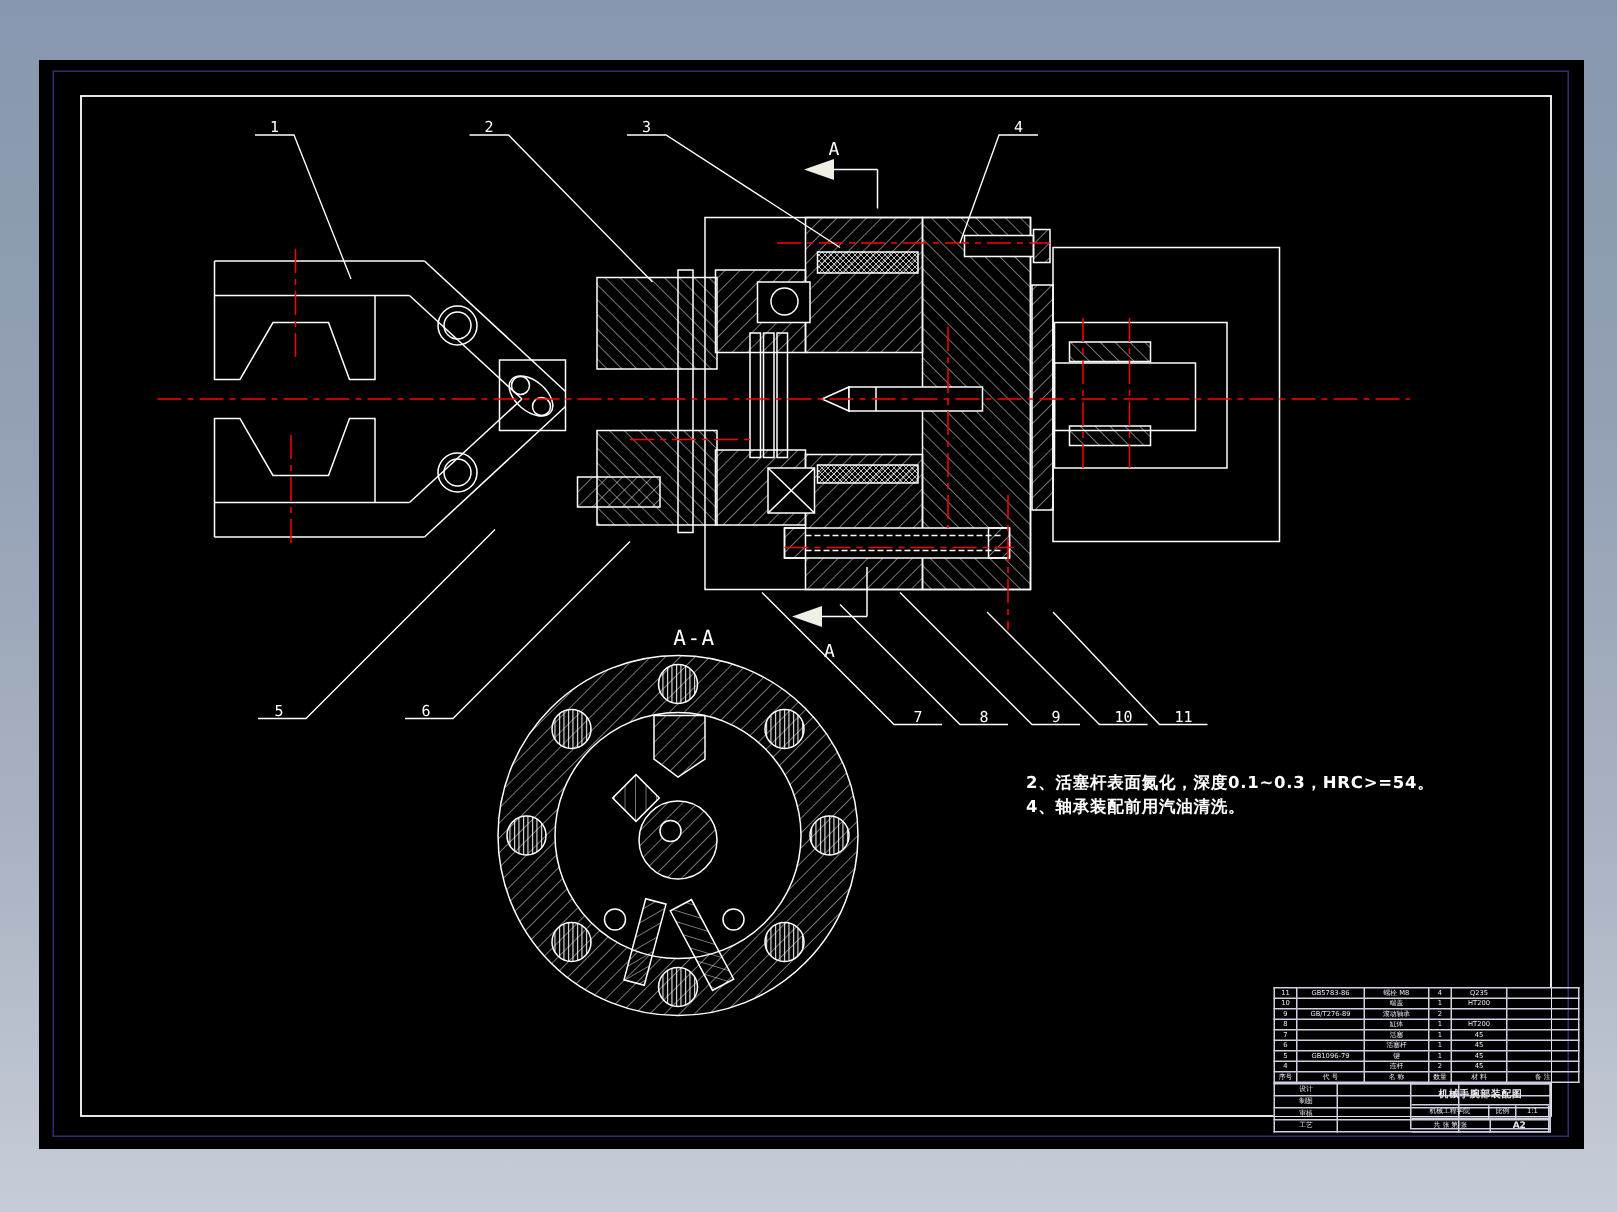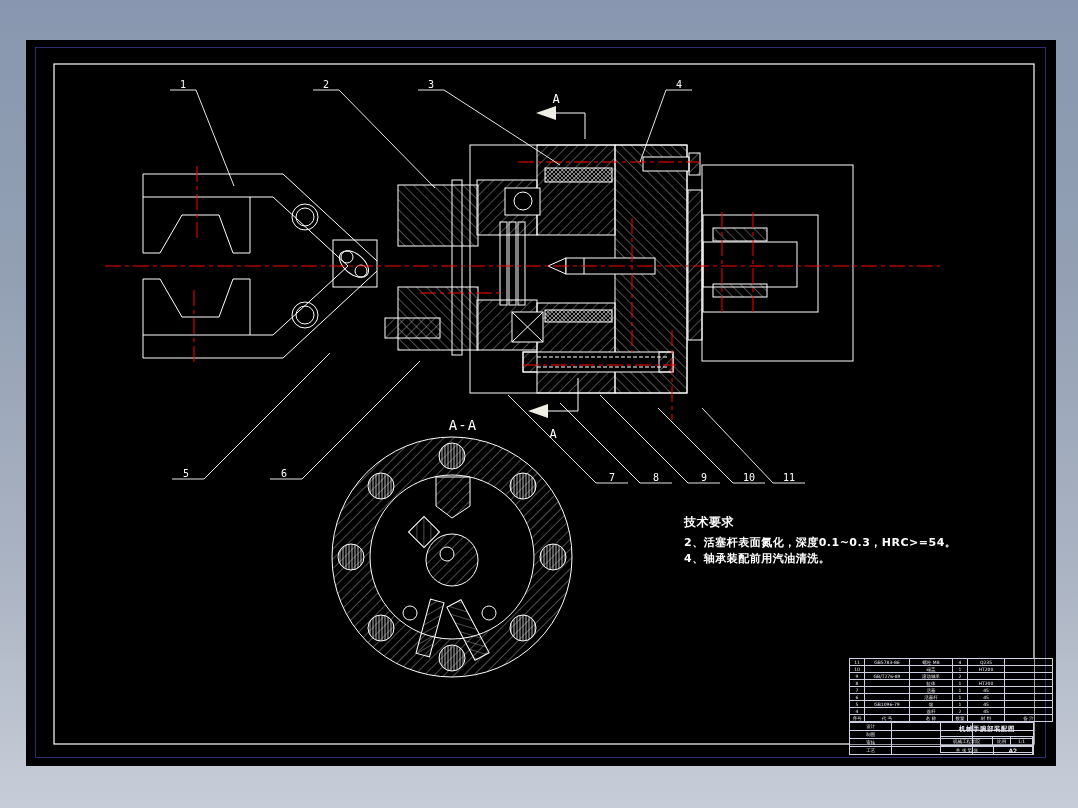--- a/index.html
+++ b/index.html
@@ -235,21 +235,20 @@
     <text x="789" y="481">11</text>
   </g>
   <g fill="#fff" font-family="DejaVu Sans Mono, monospace" text-anchor="middle">
     <text x="556" y="103" font-size="12">A</text>
     <text x="553" y="438" font-size="12">A</text>
     <text x="463" y="430" font-size="14" letter-spacing="1">A-A</text>
   </g>
 </svg>
 
 <div class="tech">
-  <div class="tr-head">技术要求</div>
   <div class="tr-line">2、活塞杆表面氮化，深度0.1~0.3，HRC&gt;=54。</div>
   <div class="tr-line">4、轴承装配前用汽油清洗。</div>
 </div>
 
 <div class="tb">
   <table class="plist">
     <tbody>
         <tr>
       <td style="width:12px">11</td>
       <td style="width:42px">GB5783-86</td>

